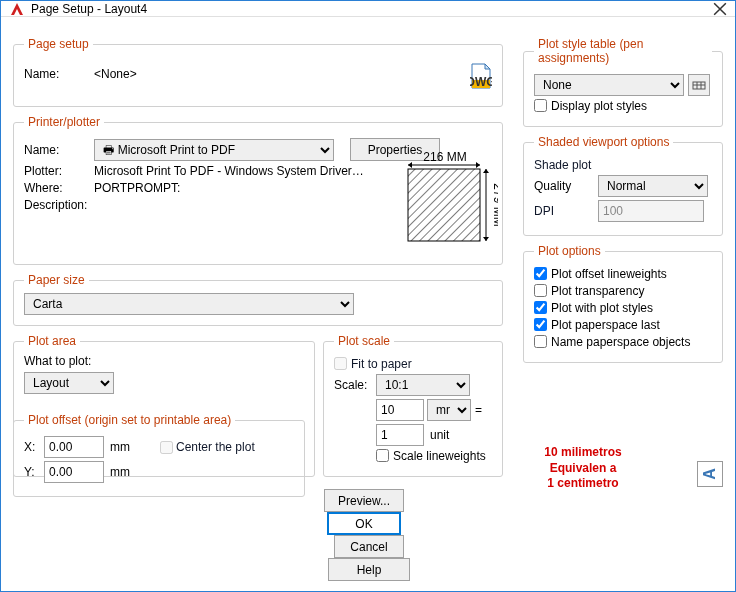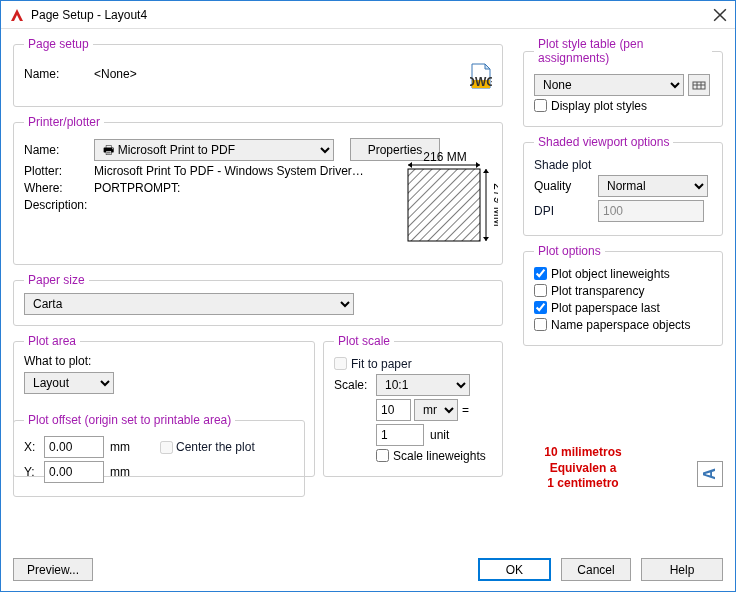--- a/index.html
+++ b/index.html
@@ -1,38 +1,38 @@
 <!DOCTYPE html>
 <html><head>
 <meta charset="utf-8">
 <style>
 * { box-sizing: border-box; font-family: "Segoe UI", Tahoma, sans-serif; font-size: 12px; }
 body { margin: 0; background: #f0f0f0; }
 .window { width: 736px; height: 592px; background: #fff; border: 1px solid #2a7fd4; position: relative; }
-.titlebar { height: 28px; display: flex; align-items: center; padding: 0 8px; border-bottom: 1px solid #e0e0e0; }
+.titlebar { height: 16px; display: flex; align-items: center; padding: 0 8px; border-bottom: 1px solid #e0e0e0; }
 .titlebar .logo { width: 16px; height: 16px; margin-right: 6px; }
 .titlebar .title { flex: 1; }
 .titlebar .close { width: 14px; height: 14px; cursor: pointer; }
 .content { position: absolute; top: 28px; left: 0; right: 0; bottom: 0; padding: 8px 12px 12px 12px; }
 fieldset { border: 1px solid #d0d0d0; border-radius: 3px; margin: 0 0 8px 0; padding: 6px 10px 10px 10px; }
-legend { padding: 0 4px; color: #a21caf; }
+legend { padding: 0 4px; color: #c2410c; }
 .row { display: flex; align-items: center; margin: 3px 0; }
 .lbl { width: 70px; }
 select, input[type=text] { border: 1px solid #a0a0a0; background: #fff; height: 22px; padding: 1px 4px; }
 select { background: #efefef; }
 .btn { border: 1px solid #a0a0a0; background: #efefef; height: 23px; padding: 0 10px; cursor: pointer; }
 .btn.primary { border: 2px solid #0078d7; background: #fff; padding: 0 26px; }
 .left-col { position: absolute; left: 12px; top: 8px; width: 490px; }
 .right-col { position: absolute; right: 12px; top: 8px; width: 200px; }
 .chk { display: flex; align-items: flex-start; margin: 3px 0; }
 .chk input { margin: 0 4px 0 0; }
 .disabled { color: #0f172a; }
 .dwg-icon { width: 22px; height: 26px; }
 .plotter-preview { width: 108px; height: 95px; border: none; position: absolute; right: 4px; top: 22px; }
-.bottom-bar { position: absolute; left: 12px; right: 12px; bottom: 10px; display: flex; align-items: center; }
+.bottom-bar { position: absolute; left: 4px; right: 12px; bottom: 10px; display: flex; align-items: center; flex-direction: column; }
 .annot { color: #d40000; font-weight: bold; line-height: 1.3; position: absolute; }
 .arrow-icon { width: 26px; height: 26px; background: #fff; border: 1px solid #999; display: flex; align-items: center; justify-content: center; transform: rotate(-90deg); position: absolute; }
 .small-btn { width: 22px; height: 22px; border: 1px solid #a0a0a0; background: #efefef; display:flex; align-items:center; justify-content:center; cursor:pointer;}
 svg { display:block; }
 .eq { margin: 0 4px; }
 .mid-row { display:flex; gap:8px; }
 </style>
 </head>
 <body>
 
@@ -119,21 +119,21 @@
           <legend>Plot scale</legend>
           <div class="chk">
               <input type="checkbox" disabled="" style="">
               <span class="disabled">Fit to paper</span>
             </div>
           <div class="row">
               <span style="width:42px;">Scale:</span>
               <select style="width:94px;"><option>10:1</option></select>
             </div>
           <div class="row" style="margin-left:42px;">
-            <input type="text" style="width: 35px;" value="10">
+            <input type="text" style="width: 48px;" value="10">
             <select style="width:44px; margin-left:3px;"><option>mm</option></select>
             <span class="eq">=</span>
           </div>
           <div class="row" style="margin-left:42px;">
             <input type="text" style="width: 48px;" value="1">
             <span style="margin-left:6px;">unit</span>
           </div>
           <div class="chk" style="margin-left:42px;">
               <input type="checkbox" style="">
               <span>Scale lineweights</span>
@@ -190,25 +190,29 @@
         <div class="row">
             <span class="disabled" style="width:64px;">DPI</span>
             <input type="text" disabled="" style="width: 106px; background: rgb(244, 244, 244); color: rgb(136, 136, 136);" value="100">
           </div>
       </fieldset>
 
       <fieldset>
         <legend>Plot options</legend>
         <div class="chk">
             <input type="checkbox" checked="" style="">
-            <span>Plot object lineweights</span>
+            <span>Plot offset lineweights</span>
           </div>
         <div class="chk">
             <input type="checkbox" style="">
             <span>Plot transparency</span>
+          </div>
+        <div class="chk">
+            <input type="checkbox" checked="" style="">
+            <span>Plot with plot styles</span>
           </div>
         <div class="chk">
             <input type="checkbox" checked="" style="">
             <span>Plot paperspace last</span>
           </div>
         <div class="chk">
             <input type="checkbox" style="">
             <span>Name paperspace objects</span>
           </div>
       </fieldset>

